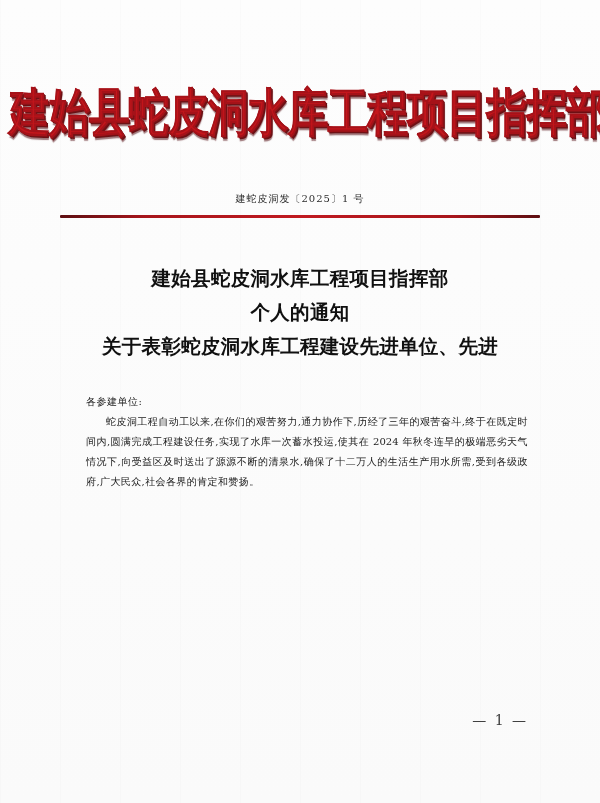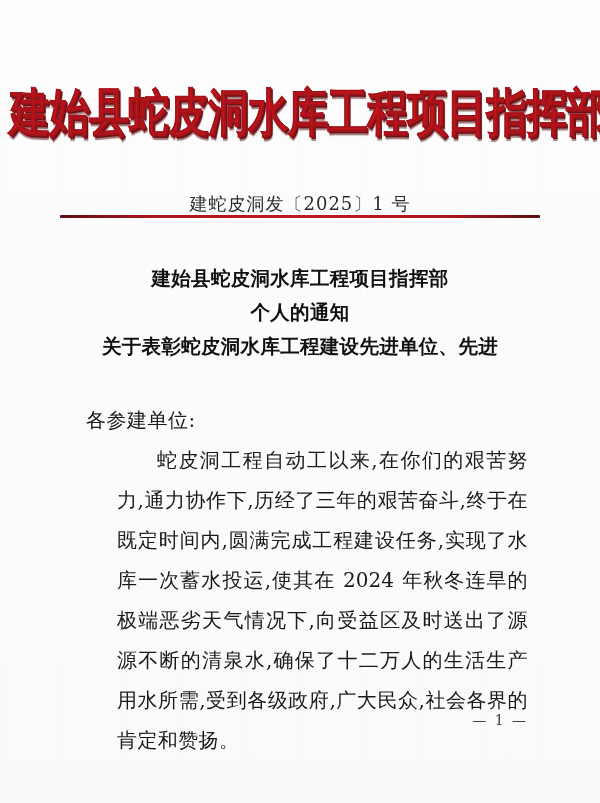--- a/index.html
+++ b/index.html
@@ -57,21 +57,21 @@
   }
 
   
   .doc-number {
     position: absolute;
     left: 0;
     right: 0;
     top: 192px;
     text-align: center;
     font-family: "DejaVu Serif", "Liberation Serif", serif;
-    font-size: 18px;
+    font-size: 10px;
     color: #2b2b2b;
     letter-spacing: 1px;
   }
 
   
   .red-rule {
     position: absolute;
     left: 60px;
     right: 60px;
     top: 215px;
@@ -96,38 +96,37 @@
   }
   .doc-title .tline {
     display: block;
   }
 
   
   .body-block {
     position: absolute;
     left: 86px;
     right: 72px;
-    top: 400px;
+    top: 392px;
     font-family: "DejaVu Serif", "Liberation Serif", serif;
-    font-size: 20px;
+    font-size: 10px;
     line-height: 2.0;
     color: #1a1a1a;
     text-align: justify;
     text-justify: inter-character;
   }
   .salutation {
     display: block;
     letter-spacing: 0.5px;
     margin-bottom: 0;
   }
   .para {
     display: block;
     text-indent: 2em;
     letter-spacing: 0.4px;
-    margin-left: 31px;
   }
   .para .num {
     font-family: "DejaVu Serif", "Liberation Serif", serif;
     padding: 0 0.38em;
     letter-spacing: 0;
   }
 
   
   .page-footer {
     position: absolute;

